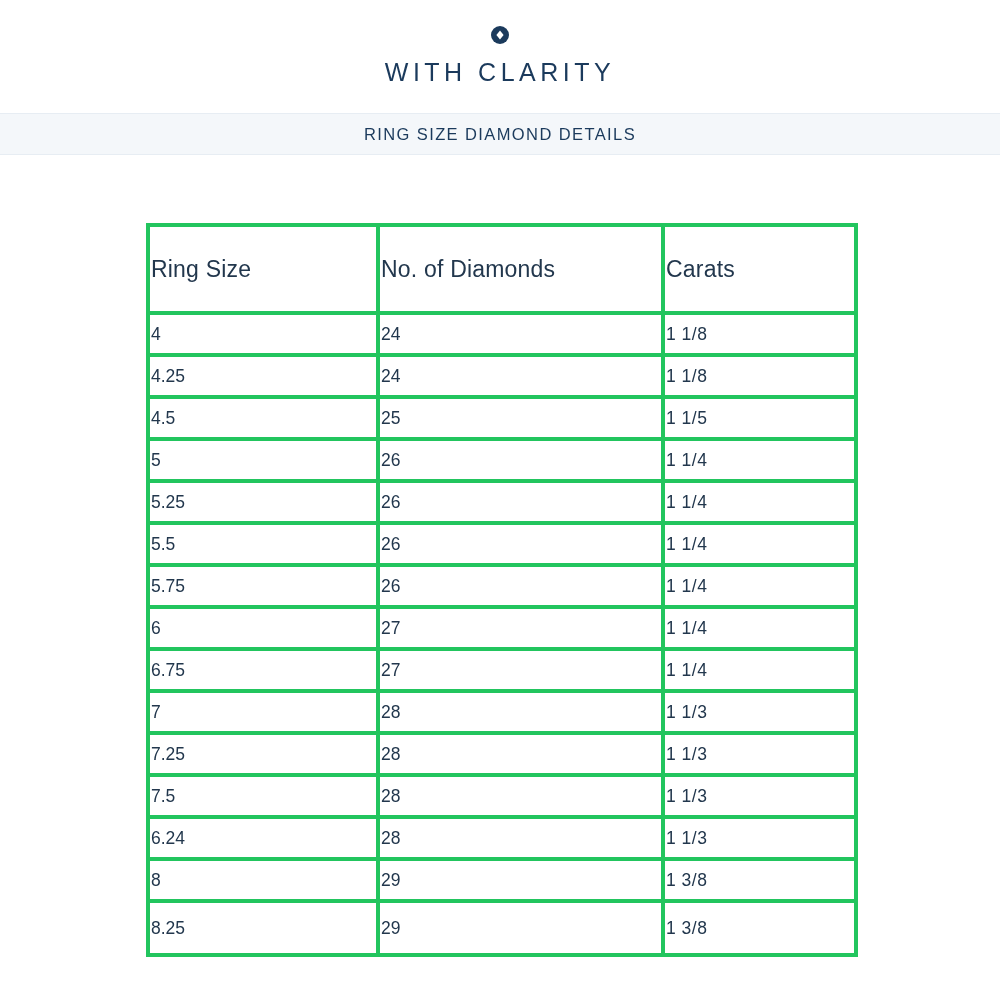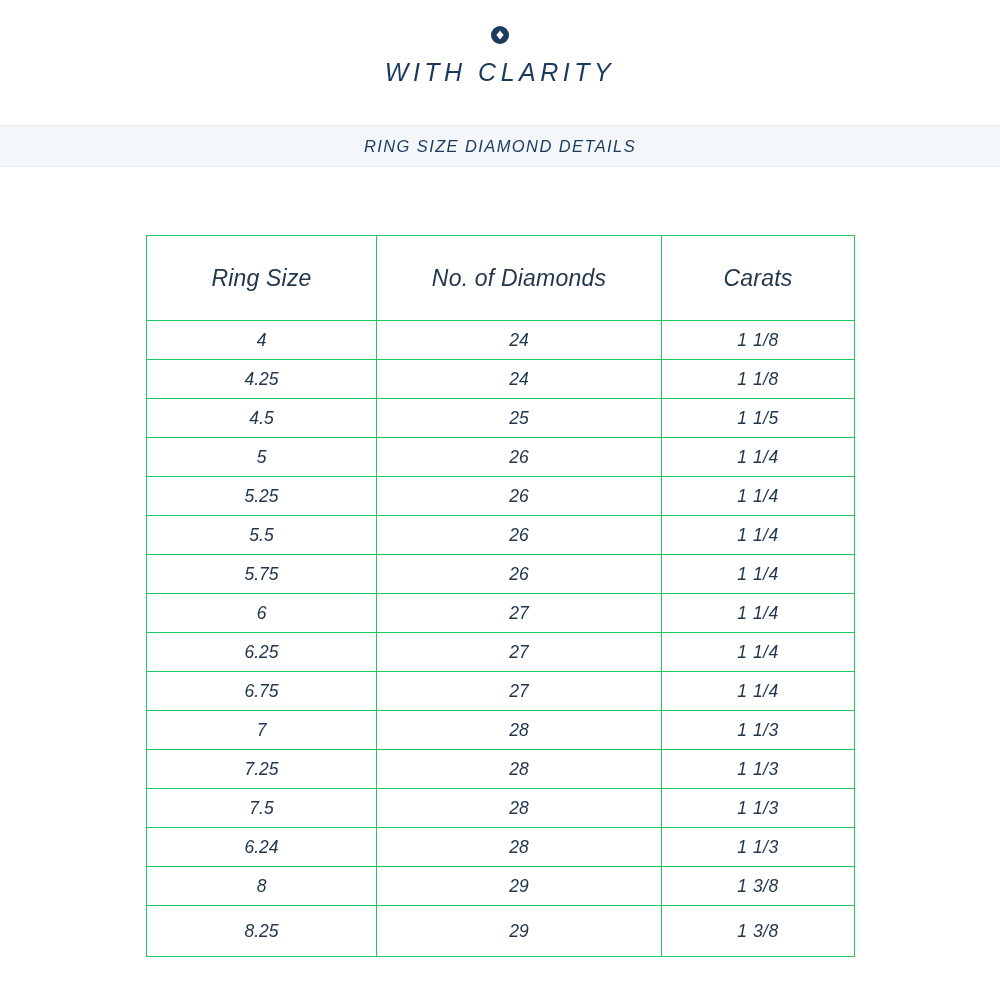--- a/index.html
+++ b/index.html
@@ -13,21 +13,20 @@
     font-family: "Liberation Sans", sans-serif;
     color: #1b2f45;
     overflow: hidden;
   }
 
   .page {
     width: 1000px;
     height: 900px;
     position: relative;
     box-sizing: border-box;
-    font-style: italic;
   }
 
   
   .brand {
     padding-top: 24px;
     text-align: center;
   }
   .brand-mark {
     width: 22px;
     height: 22px;
@@ -37,21 +36,21 @@
   .brand-name {
     font-size: 25px;
     letter-spacing: 4.5px;
     color: #1b3a5c;
     font-weight: 400;
     line-height: 1;
   }
 
   
   .subheader {
-    margin-top: 40px;
+    margin-top: 28px;
     width: 100%;
     background: #f4f7fa;
     border-top: 1px solid #e7edf3;
     border-bottom: 1px solid #e7edf3;
     height: 40px;
     display: flex;
     align-items: center;
     justify-content: center;
   }
   .subheader-title {
@@ -69,22 +68,22 @@
     border-collapse: collapse;
     width: 100%;
     table-layout: fixed;
   }
   table.size-table col.c1 { width: 230px; }
   table.size-table col.c2 { width: 285px; }
   table.size-table col.c3 { width: 193px; }
 
   table.size-table th,
   table.size-table td {
-    border: 1px solid #22c55e;
-    text-align: center;
+    border: 4px solid #22c55e;
+    text-align: left;
     color: #22374d;
   }
   table.size-table th {
     font-size: 23px;
     font-weight: 400;
     height: 82px;
     vertical-align: middle;
     letter-spacing: 0.2px;
   }
   table.size-table td {
@@ -168,25 +167,20 @@
           <td>5.75</td>
           <td>26</td>
           <td class="carat-cell">1 1/4</td>
         </tr>
         <tr>
           <td>6</td>
           <td>27</td>
           <td class="carat-cell">1 1/4</td>
         </tr>
         <tr>
-          <td>6.25</td>
-          <td>27</td>
-          <td class="carat-cell">1 1/4</td>
-        </tr>
-        <tr>
           <td>6.75</td>
           <td>27</td>
           <td class="carat-cell">1 1/4</td>
         </tr>
         <tr>
           <td>7</td>
           <td>28</td>
           <td class="carat-cell">1 1/3</td>
         </tr>
         <tr>

